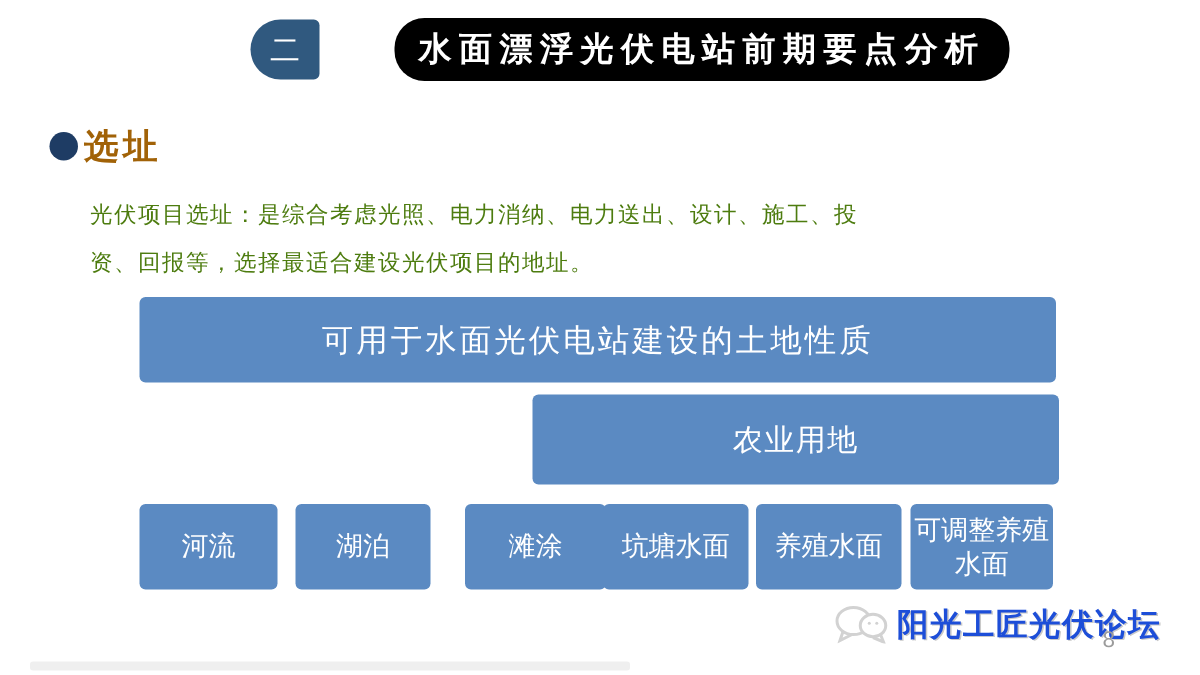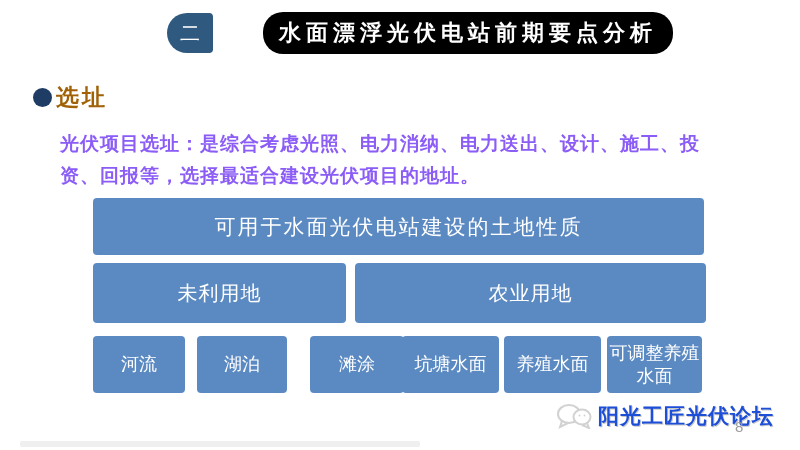--- a/index.html
+++ b/index.html
@@ -20,21 +20,21 @@
     display:flex;align-items:center;justify-content:center;
     color:#fff;font-size:22px;font-weight:bold;letter-spacing:5px;margin-left:40px;
   }
   
   .sec-heading{position:absolute;left:33px;top:82px;display:flex;align-items:center;}
   .bullet{width:19px;height:19px;border-radius:50%;background:#1E3C64;margin-right:4px;}
   .sec-label{color:#a16207;font-size:23px;font-weight:bold;letter-spacing:3px;}
   
   .para{
     position:absolute;left:60px;top:128px;width:696px;
-    color:#8b5cf6;font-size:19px;font-weight:bold;line-height:32px;letter-spacing:1px;
+    color:#4d7c0f;font-size:15px;font-weight:normal;line-height:32px;letter-spacing:1px;
   }
   
   .bx{
     position:absolute;background:#5B8AC2;border-radius:4px;
     display:flex;align-items:center;justify-content:center;text-align:center;
     color:#fff;
   }
   .bx-root{left:93px;top:198px;width:611px;height:57px;font-size:21px;letter-spacing:2px;text-align:right;}
   .bx-cat-l{left:93px;top:263px;width:253px;height:60px;font-size:20px;letter-spacing:1px;}
   .bx-cat-r{left:355px;top:263px;width:351px;height:60px;font-size:20px;letter-spacing:1px;}
@@ -80,23 +80,20 @@
 
   <div class="para">
     <div>光伏项目选址：是综合考虑光照、电力消纳、电力送出、设计、施工、投</div>
     <div>资、回报等，选择最适合建设光伏项目的地址。</div>
   </div>
 
   <div class="bx bx-root">
     <span>可用于水面光伏电站建设的土地性质</span>
   </div>
 
-  <div class="bx bx-cat-l">
-    <span>未利用地</span>
-  </div>
   <div class="bx bx-cat-r">
     <span>农业用地</span>
   </div>
 
   <div class="bx bx-leaf leaf1">
     <span>河流</span>
   </div>
   <div class="bx bx-leaf leaf2">
     <span>湖泊</span>
   </div>

